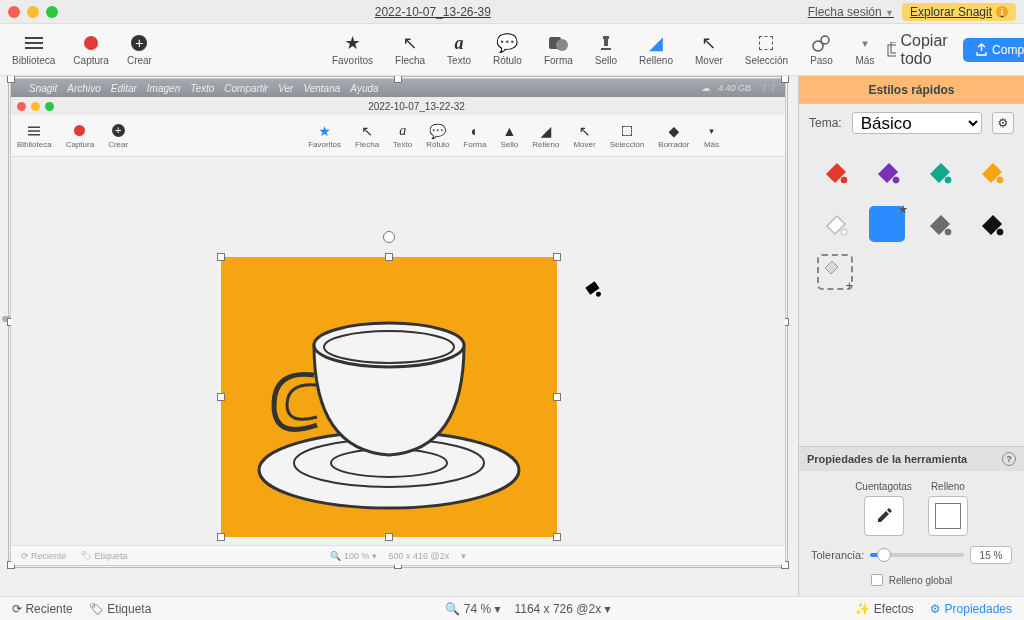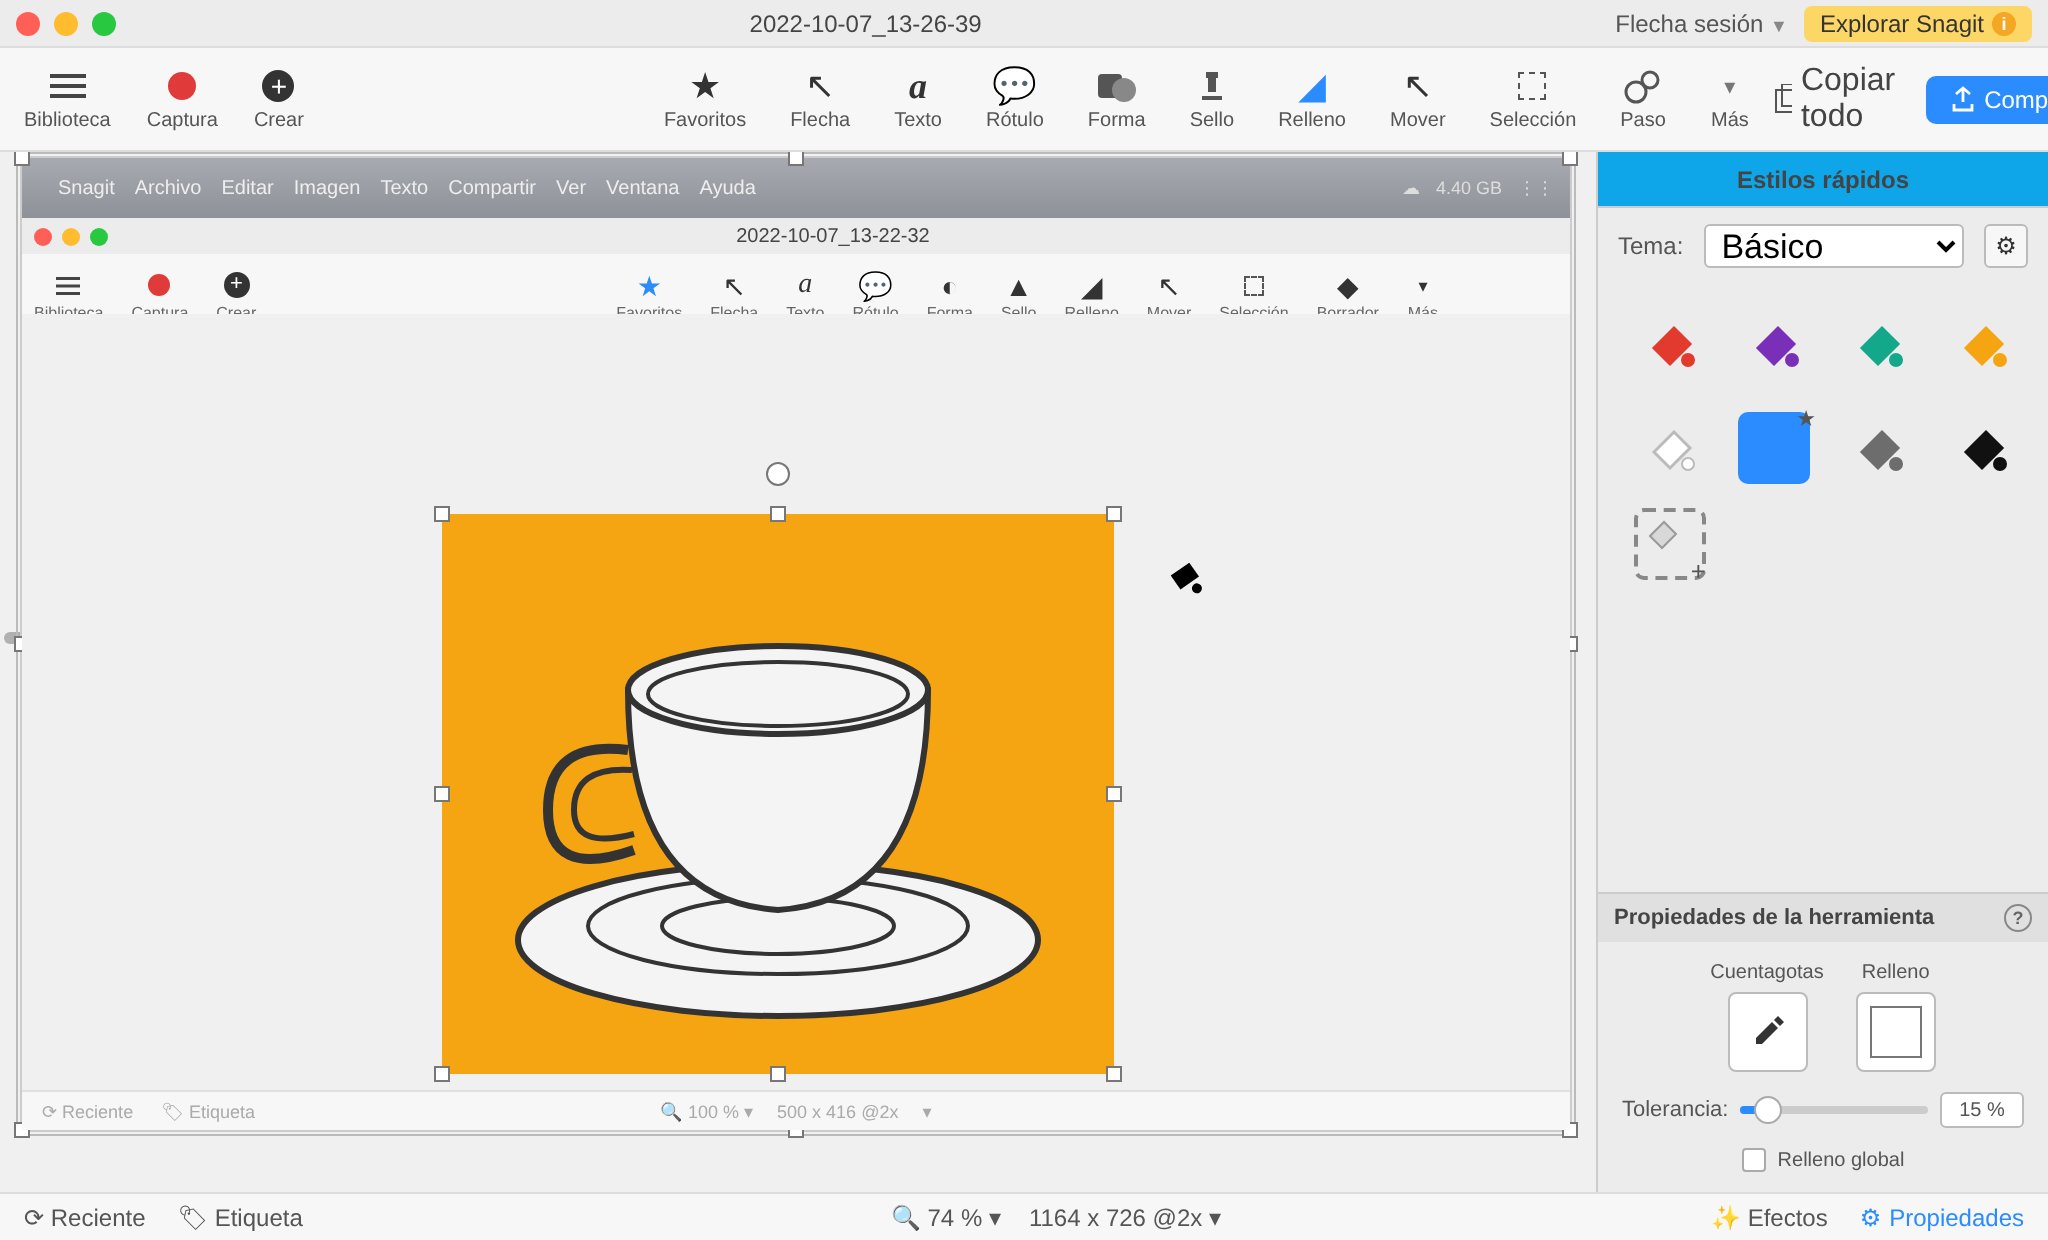--- a/index.html
+++ b/index.html
@@ -1,19 +1,19 @@
 <!DOCTYPE html>
 <html><head>
 <meta charset="utf-8">
 <style>
   * { box-sizing: border-box; margin: 0; padding: 0; font-family: -apple-system, "Helvetica Neue", Arial, sans-serif; }
   body { width: 1024px; height: 620px; background: #f0f0f0; overflow: hidden; font-size: 12px; color: #333; }
   
   
-  .titlebar { height: 24px; display: flex; align-items: center; padding: 0 8px; background: #ececec; border-bottom: 1px solid #ddd; }
+  .titlebar { height: 24px; display: flex; align-items: center; padding: 0 8px; background: #ececec; border-bottom: 1px solid #ddd; text-decoration: underline; }
   .traffic { display: flex; gap: 7px; }
   .tl { width: 12px; height: 12px; border-radius: 50%; }
   .tl.red { background:#ff5f57; } .tl.yellow{background:#febc2e;} .tl.green{background:#28c840;}
   .titlebar .title { flex: 1; text-align: center; font-size: 12px; color: #444; font-weight: 500;}
   .titlebar .right { display:flex; gap:8px; align-items:center; }
   .link-login { color:#555; font-size:12px; }
   .arrow-dn { font-size:9px; color:#888; }
   .explore-btn { background:#fdd765; border-radius:4px; padding:2px 8px; font-size:12px; display:flex; align-items:center; gap:4px;}
   .info-i { width:12px;height:12px;border-radius:50%;background:#f5a623;color:#fff;display:inline-flex;align-items:center;justify-content:center;font-size:9px;font-weight:bold;}
   
@@ -27,21 +27,21 @@
   .tb-right { margin-left:auto; display:flex; gap:10px; align-items:center;}
   .copy-all { display:flex;align-items:center;gap:4px;color:#444;font-size:16px;padding-left:12px;}
   .share-btn { background:#2a8cff; color:#fff; border-radius:5px; padding:5px 12px; display:flex; align-items:center; gap:4px; font-size:12px;}
   
   
   .workspace { display:flex; height:520px;}
   .canvas-area { flex:1; background:#f0f0f0; position:relative; padding:0; overflow:hidden;}
   .inner-window { position:absolute; left:10px; top:2px; right:12px; bottom:30px; background:#fff; border:1px solid #ccc; }
   .inner-window::before{content:'';position:absolute;left:-3px;top:-3px;right:-3px;bottom:-3px;border:1px solid #bbb;pointer-events:none;}
   
-  .iw-menubar { height:30px; background:linear-gradient(#a8aab1,#8f9198); display:flex; align-items:center; gap:10px; padding:0 8px; font-size:10px; color:#eee;}
+  .iw-menubar { height:18px; background:linear-gradient(#a8aab1,#8f9198); display:flex; align-items:center; gap:10px; padding:0 8px; font-size:10px; color:#eee;font-style:italic;}
   .iw-menubar .apple{font-size:11px;}
   .iw-menubar .menuit{cursor:default;}
   .iw-menubar .spacer{flex:1;}
   .iw-menubar .stat{display:flex;gap:8px;align-items:center;font-size:9px;color:#ddd;}
   .iw-title { height:18px;background:#ececec;display:flex;align-items:center;padding:0 6px;}
   .iw-title .traffic{display:flex;gap:5px;} .iw-title .tl{width:9px;height:9px;}
   .iw-title .t{flex:1;text-align:center;font-size:10px;color:#444;}
   .iw-toolbar{height:42px;background:#f7f7f7;border-bottom:1px solid #ddd;display:flex;align-items:center;padding:0 6px;}
   .iw-tb-left{display:flex;gap:14px;}
   .iw-tb-item{display:flex;flex-direction:column;align-items:center;gap:1px;}
@@ -65,21 +65,21 @@
   .iw-status .cent{position:absolute;left:50%;transform:translateX(-50%);display:flex;gap:12px;}
   
   
   .statusbar { height:24px; border-top:1px solid #ddd; background:#f7f7f7; display:flex; align-items:center; padding:0 12px; font-size:12px; color:#555; gap:16px;}
   .statusbar .cent{position:absolute;left:50%;transform:translateX(-50%);display:flex;gap:14px;align-items:center;margin-left:16px;}
   .statusbar .rght{margin-left:auto;display:flex;gap:16px;align-items:center;}
   .prop-link{color:#2a8cff;display:flex;align-items:center;gap:4px;}
   
   
   .rpanel{ width:226px; background:#ececec; border-left:1px solid #ccc; display:flex; flex-direction:column;}
-  .rp-head{height:28px;background:#0ea5e9;display:flex;align-items:center;justify-content:center;font-size:12px;font-weight:600;color:#444;border-bottom:1px solid #ccc;}
+  .rp-head{height:28px;background:#fdba74;display:flex;align-items:center;justify-content:center;font-size:12px;font-weight:600;color:#444;border-bottom:1px solid #ccc;}
   .rp-theme{display:flex;align-items:center;gap:10px;padding:8px 10px;}
   .rp-theme select{flex:1;height:22px;font-size:17px;border:1px solid #bbb;border-radius:3px;background:#fff;padding:0 4px;}
   .gear{width:22px;height:22px;border:1px solid #bbb;border-radius:3px;display:flex;align-items:center;justify-content:center;background:#f7f7f7;}
   .swatches{display:grid;grid-template-columns:repeat(4,1fr);gap:16px;padding:12px 18px;}
   .sw{width:36px;height:36px;display:flex;align-items:center;justify-content:center;border-radius:5px;position:relative;}
   .sw.sel{background:#2a8cff;}
   .sw svg{width:28px;height:28px;}
   .sw-add{border:2px dashed #888;color:#666;font-size:18px;display:flex;align-items:center;justify-content:center;}
   .star{position:absolute;top:-3px;right:-3px;color:#555;font-size:11px;}
   

